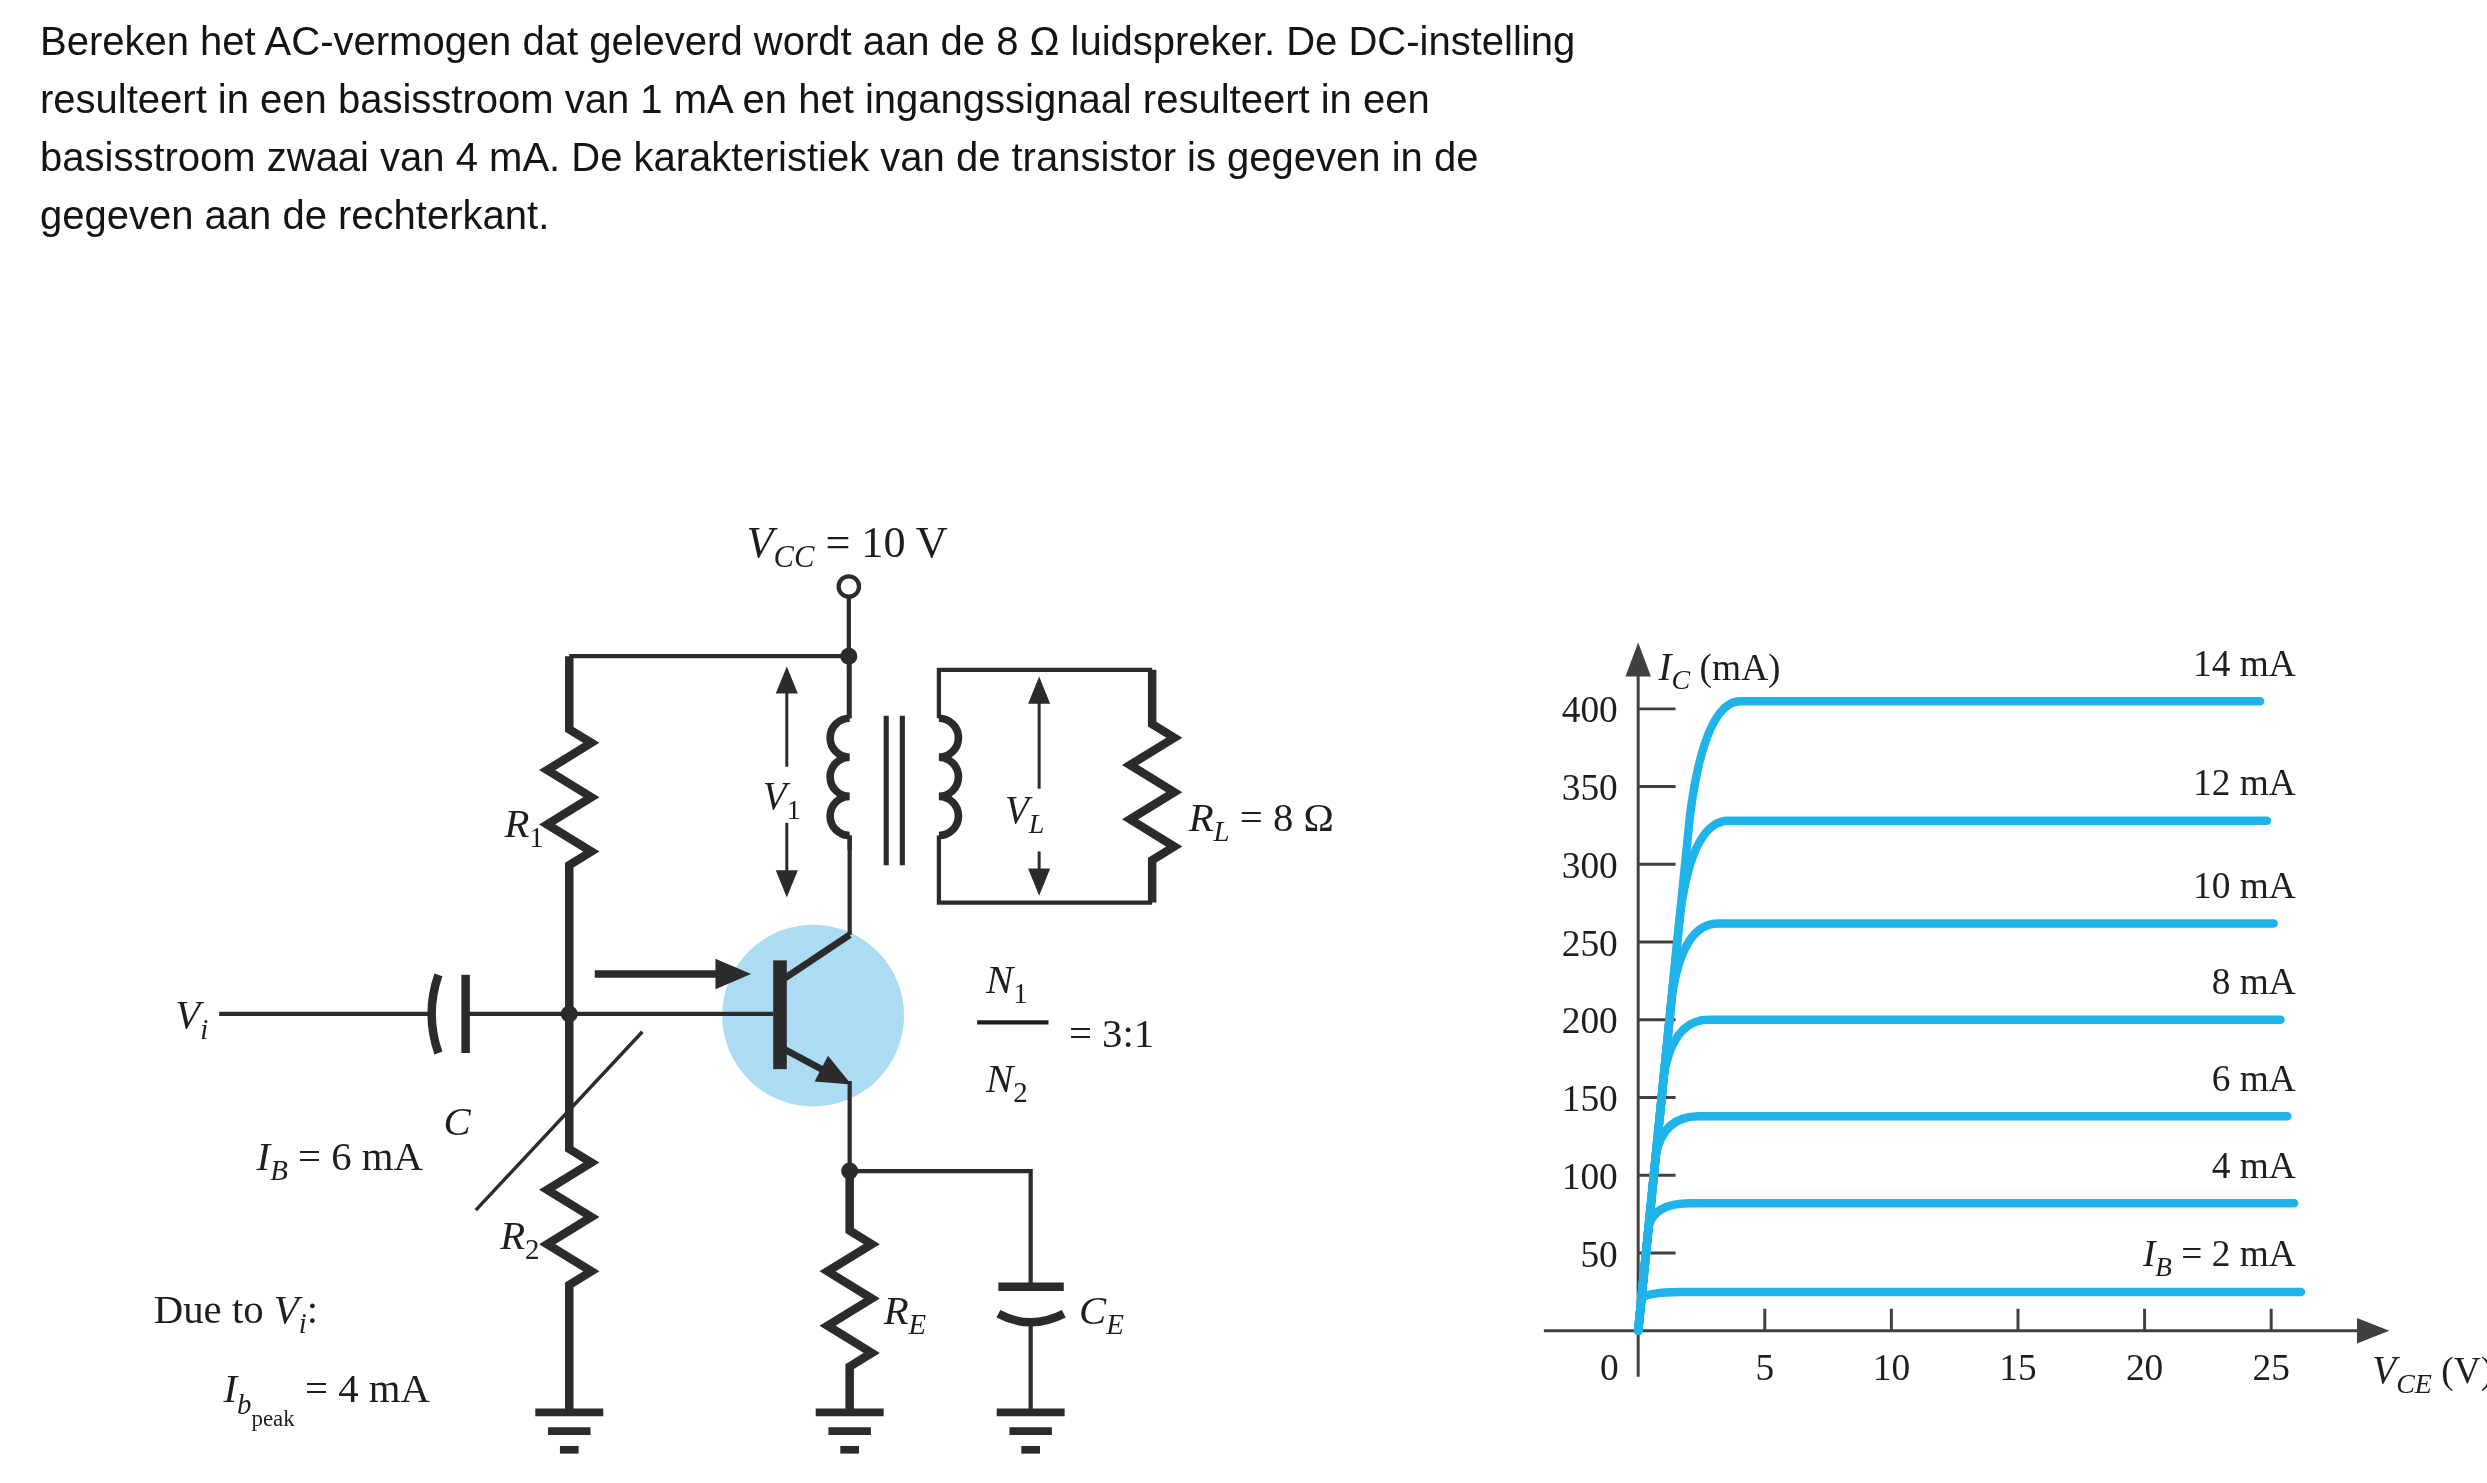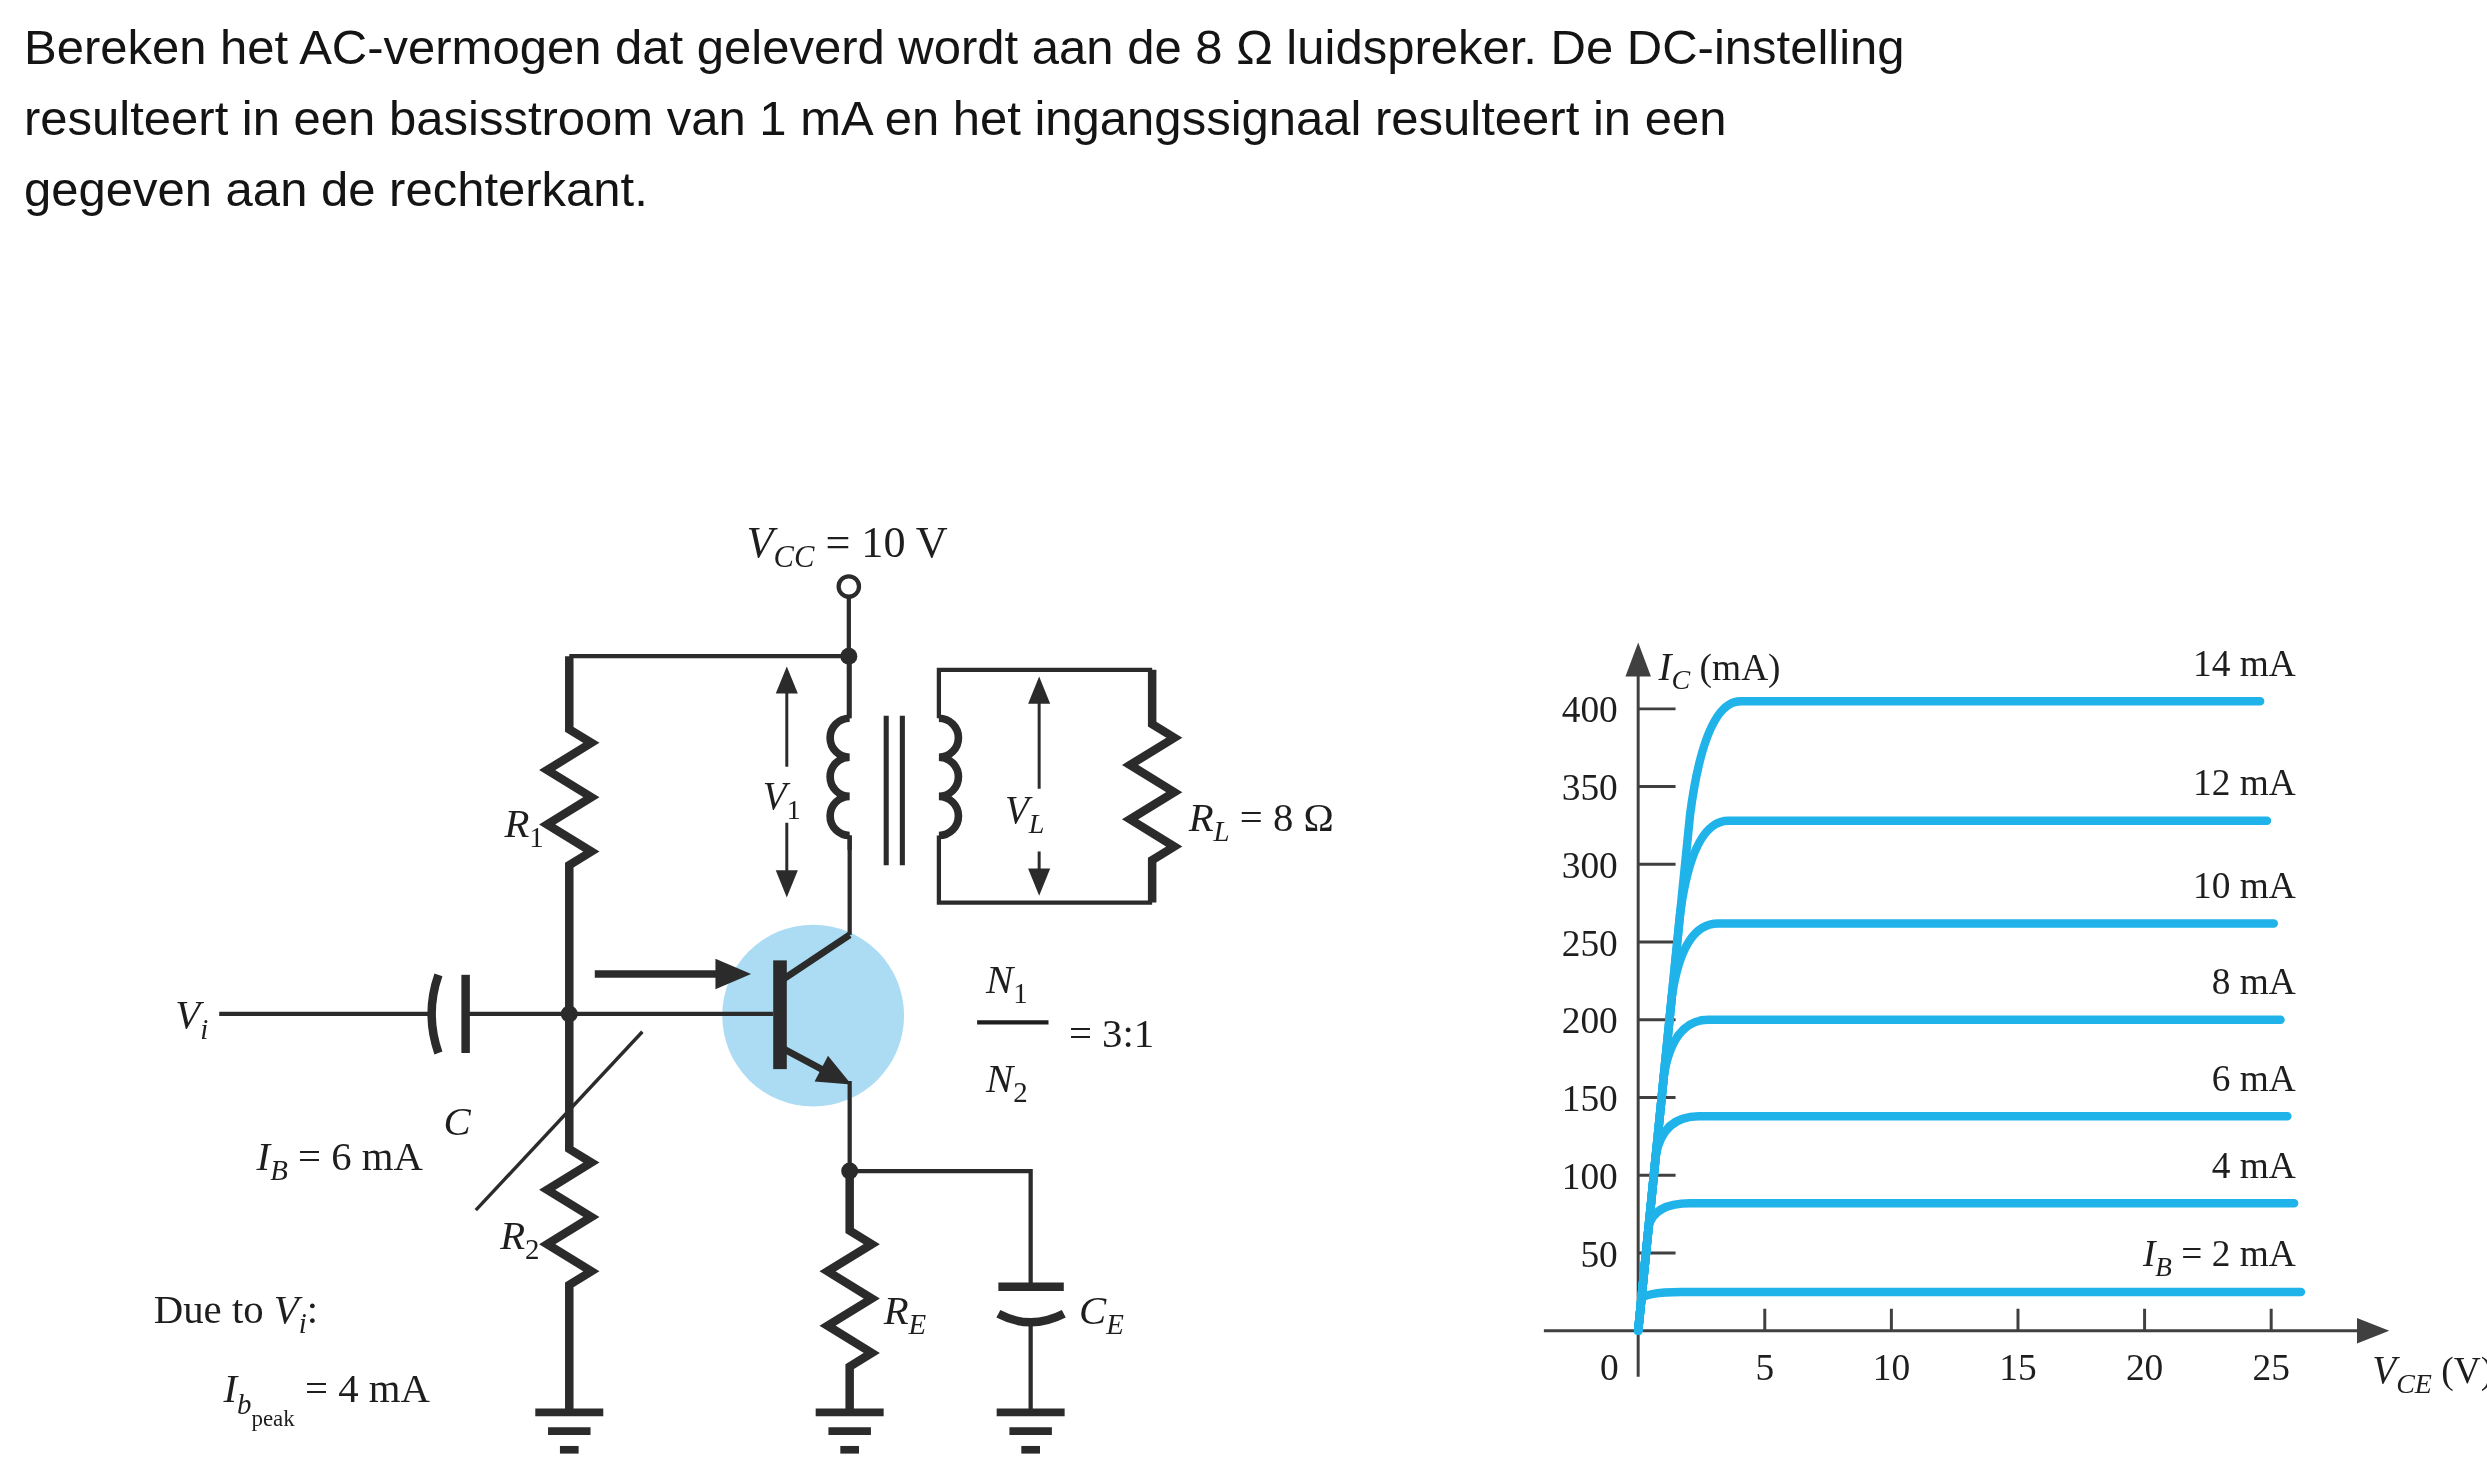--- a/index.html
+++ b/index.html
@@ -1,37 +1,38 @@
 <!DOCTYPE html>
 <html style="font-size:13.6px"><head>
 <meta charset="utf-8">
 <style>
   html,body{margin:0;padding:0;background:#ffffff;}
   .page{position:relative;width:2487px;height:1484px;background:#ffffff;overflow:hidden;
         font-family:"Liberation Sans", sans-serif;}
-  .problem{position:absolute;left:24px;top:12px;width:2447px;font-size:49px;line-height:1.45;
+  .problem{position:absolute;left:40px;top:12px;width:2447px;font-size:40px;line-height:1.45;
            color:#141414;}
   .fig{position:absolute;left:0;top:0;width:2487px;height:1484px;}
   .fig text{font-family:"Liberation Serif", serif;fill:#1e1e1e;}
   .sym{font-style:italic;}
   .wire{stroke:#2b2b2b;stroke-width:5;fill:none;}
   .comp{stroke:#2b2b2b;stroke-width:10;fill:none;stroke-linejoin:miter;}
   .coil{stroke:#2b2b2b;stroke-width:9;fill:none;}
   .meas{stroke:#2b2b2b;stroke-width:3.5;fill:none;}
   .axis{stroke:#404040;stroke-width:3.5;fill:none;}
   .gtext{fill:#3a3a3a;}
 </style>
 </head>
 <body>
 
 <div class="page">
 
   <div class="problem">
     <div>Bereken het AC-vermogen dat geleverd wordt aan de 8 Ω luidspreker. De DC-instelling</div>
     <div>resulteert in een basisstroom van 1 mA en het ingangssignaal resulteert in een</div>
+    <div>basisstroom zwaai van 4 mA. De karakteristiek van de transistor is gegeven in de</div>
     <div>gegeven aan de rechterkant.</div>
   </div>
 
   <svg class="fig" viewBox="0 0 2927 1746">
 
     <g>
 
       <circle cx="957" cy="1195" r="107" fill="#abdcf4"></circle>
 
       <circle cx="999" cy="690" r="12" fill="#ffffff" stroke="#2b2b2b" stroke-width="5"></circle>

